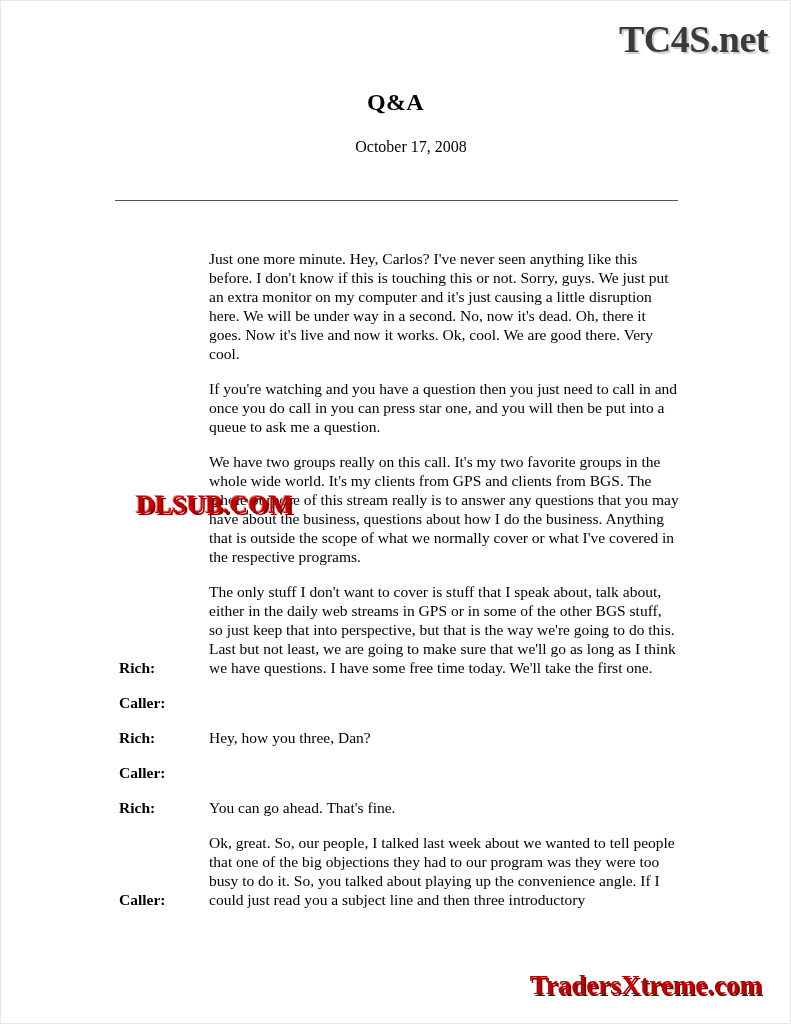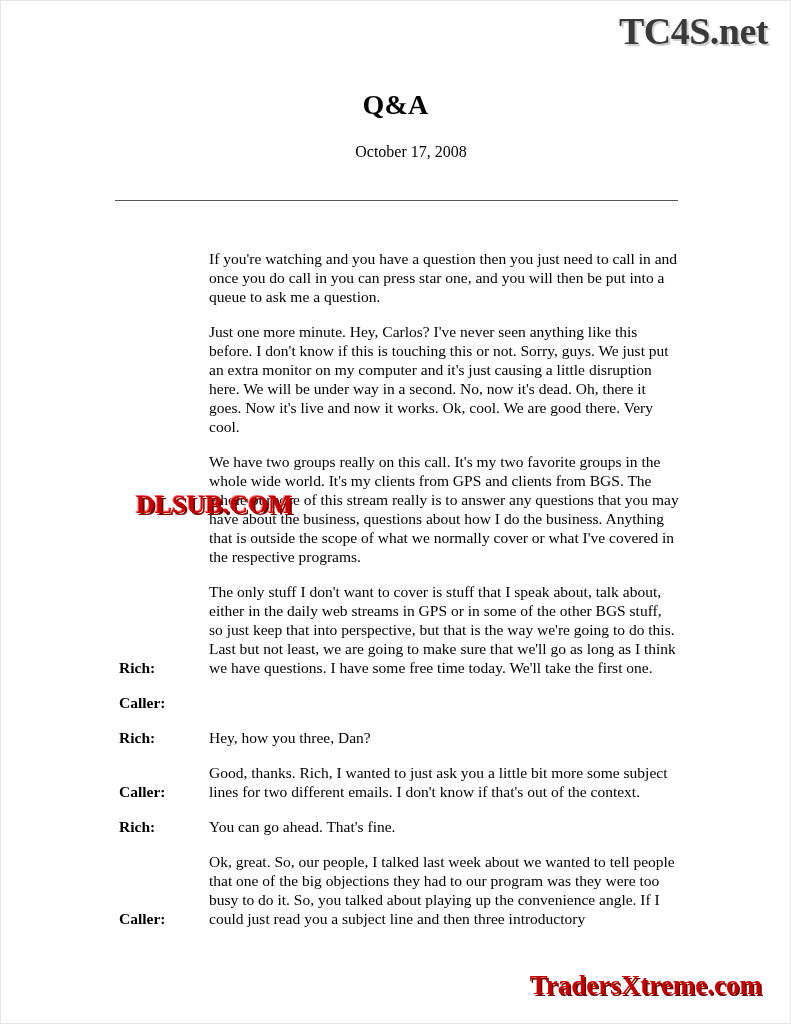--- a/index.html
+++ b/index.html
@@ -17,40 +17,40 @@
     margin: 0 auto;
     background: #ffffff;
     overflow: hidden;
     border: 1px solid #e6e6e6;
     box-sizing: border-box;
   }
 
   
   .brand-top {
     position: absolute;
-    top: 8px;
+    top: 16px;
     right: 22px;
     font-family: "Liberation Serif", serif;
     font-weight: bold;
     font-size: 38px;
     letter-spacing: -0.5px;
     color: #3a3a3a;
     text-shadow: 2px 2px 0 #cfcfcf;
   }
 
   
   .doc-head {
     position: absolute;
     top: 88px;
     left: 0;
     right: 0;
     text-align: center;
   }
   .doc-title {
-    font-size: 28px;
+    font-size: 24px;
     font-weight: bold;
     color: #000;
     margin: 0;
     letter-spacing: 0.3px;
   }
   .doc-date {
     font-size: 16px;
     color: #000;
     margin-top: 22px;
     padding-left: 31px;
@@ -137,43 +137,40 @@
     <div class="doc-date">October 17, 2008</div>
   </div>
 
   <div class="rule"></div>
 
   <div class="transcript">
 
     <div class="turn">
       <div class="speaker">Rich:</div>
       <div class="speech">
+        <p>Just one more minute. Hey, Carlos? I've never seen anything like this before. I don't know if this is touching this or not. Sorry, guys. We just put an extra monitor on my computer and it's just causing a little disruption here. We will be under way in a second. No, now it's dead. Oh, there it goes. Now it's live and now it works. Ok, cool. We are good there. Very cool.</p>
         <p>If you're watching and you have a question then you just need to call in and once you do call in you can press star one, and you will then be put into a queue to ask me a question.</p>
-        <p>Just one more minute. Hey, Carlos? I've never seen anything like this before. I don't know if this is touching this or not. Sorry, guys. We just put an extra monitor on my computer and it's just causing a little disruption here. We will be under way in a second. No, now it's dead. Oh, there it goes. Now it's live and now it works. Ok, cool. We are good there. Very cool.</p>
         <p>We have two groups really on this call. It's my two favorite groups in the whole wide world. It's my clients from GPS and clients from BGS. The whole purpose of this stream really is to answer any questions that you may have about the business, questions about how I do the business. Anything that is outside the scope of what we normally cover or what I've covered in the respective programs.</p>
         <p>The only stuff I don't want to cover is stuff that I speak about, talk about, either in the daily web streams in GPS or in some of the other BGS stuff, so just keep that into perspective, but that is the way we're going to do this. Last but not least, we are going to make sure that we'll go as long as I think we have questions. I have some free time today. We'll take the first one.</p>
       </div>
     </div>
 
     <div class="turn">
       <div class="speaker">Caller:</div>
     </div>
 
     <div class="turn">
       <div class="speaker">Rich:</div>
       <div class="speech">
         <p>Hey, how you three, Dan?</p>
       </div>
     </div>
 
     <div class="turn">
       <div class="speaker">Caller:</div>
-      <div class="speech">
-        <p>Good, thanks. Rich, I wanted to just ask you a little bit more some subject lines for two different emails. I don't know if that's out of the context.</p>
-      </div>
     </div>
 
     <div class="turn">
       <div class="speaker">Rich:</div>
       <div class="speech">
         <p>You can go ahead. That's fine.</p>
       </div>
     </div>
 
     <div class="turn">

